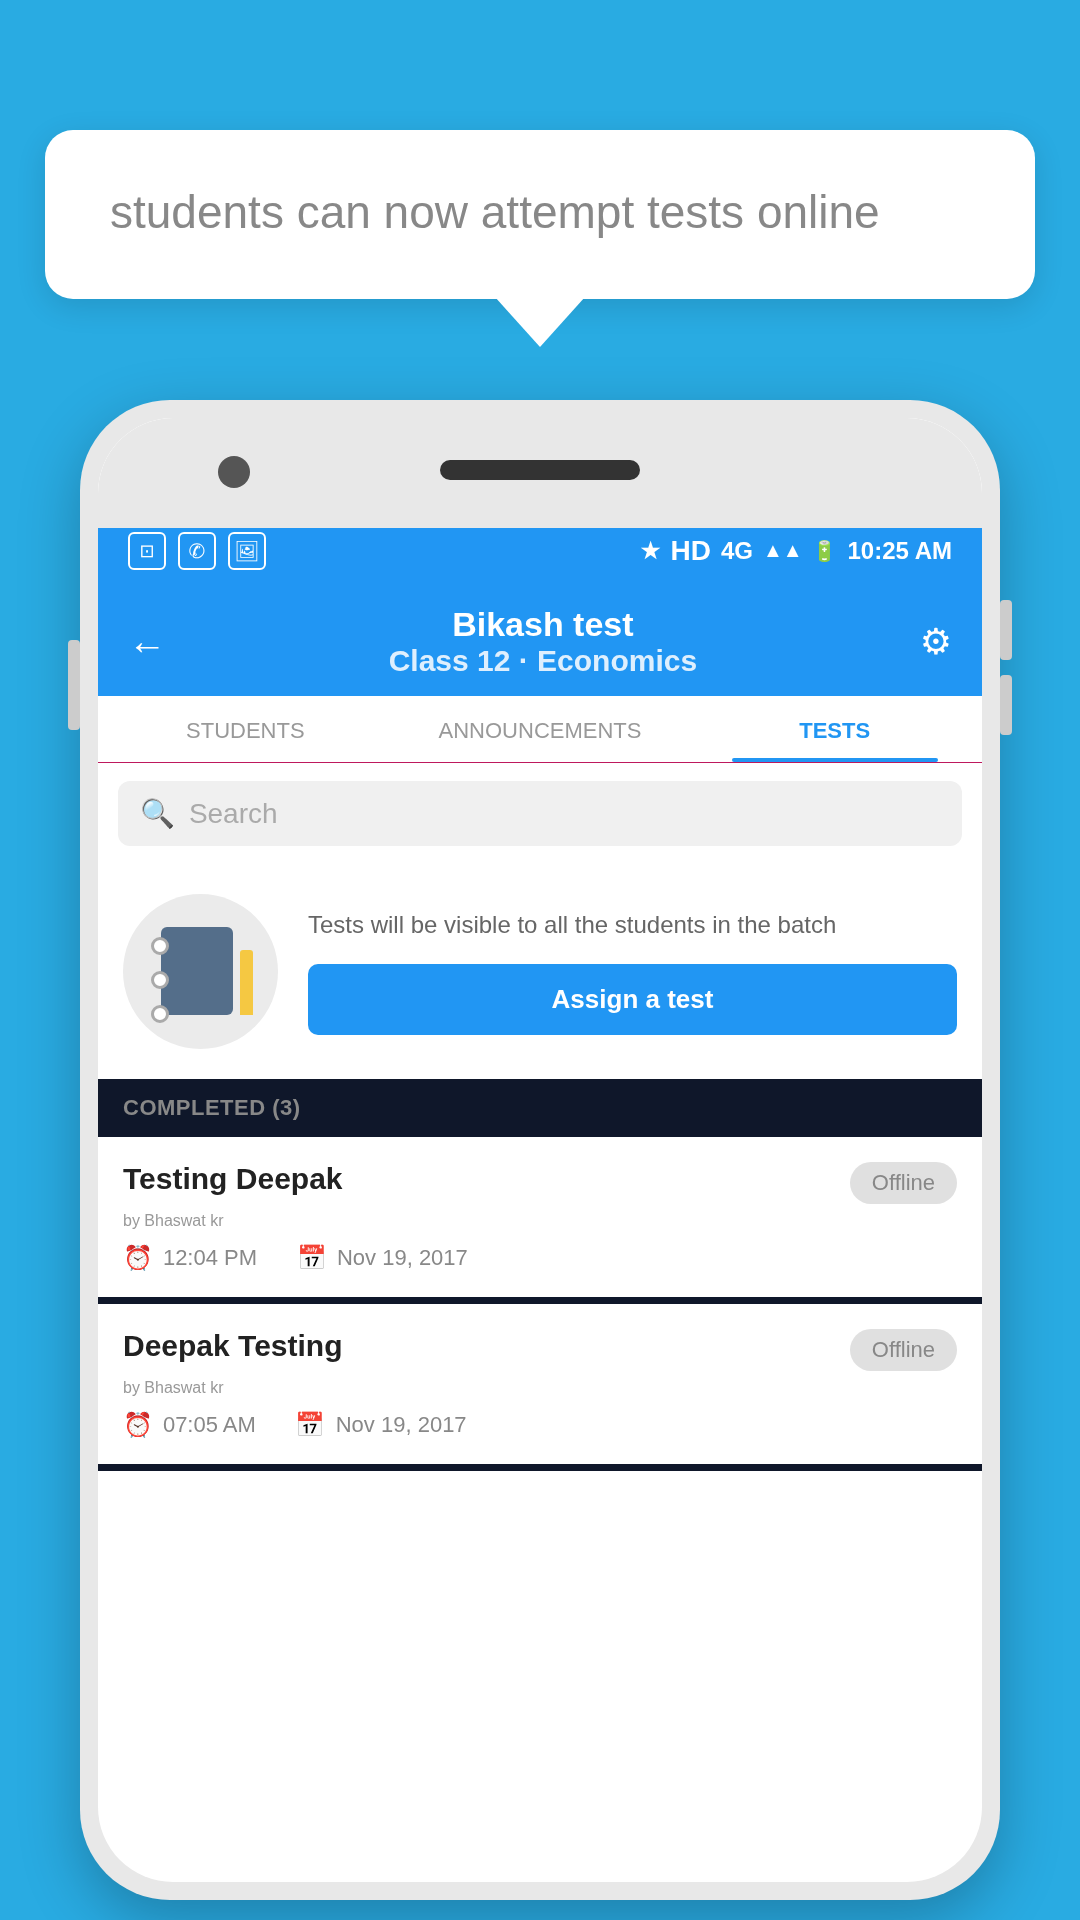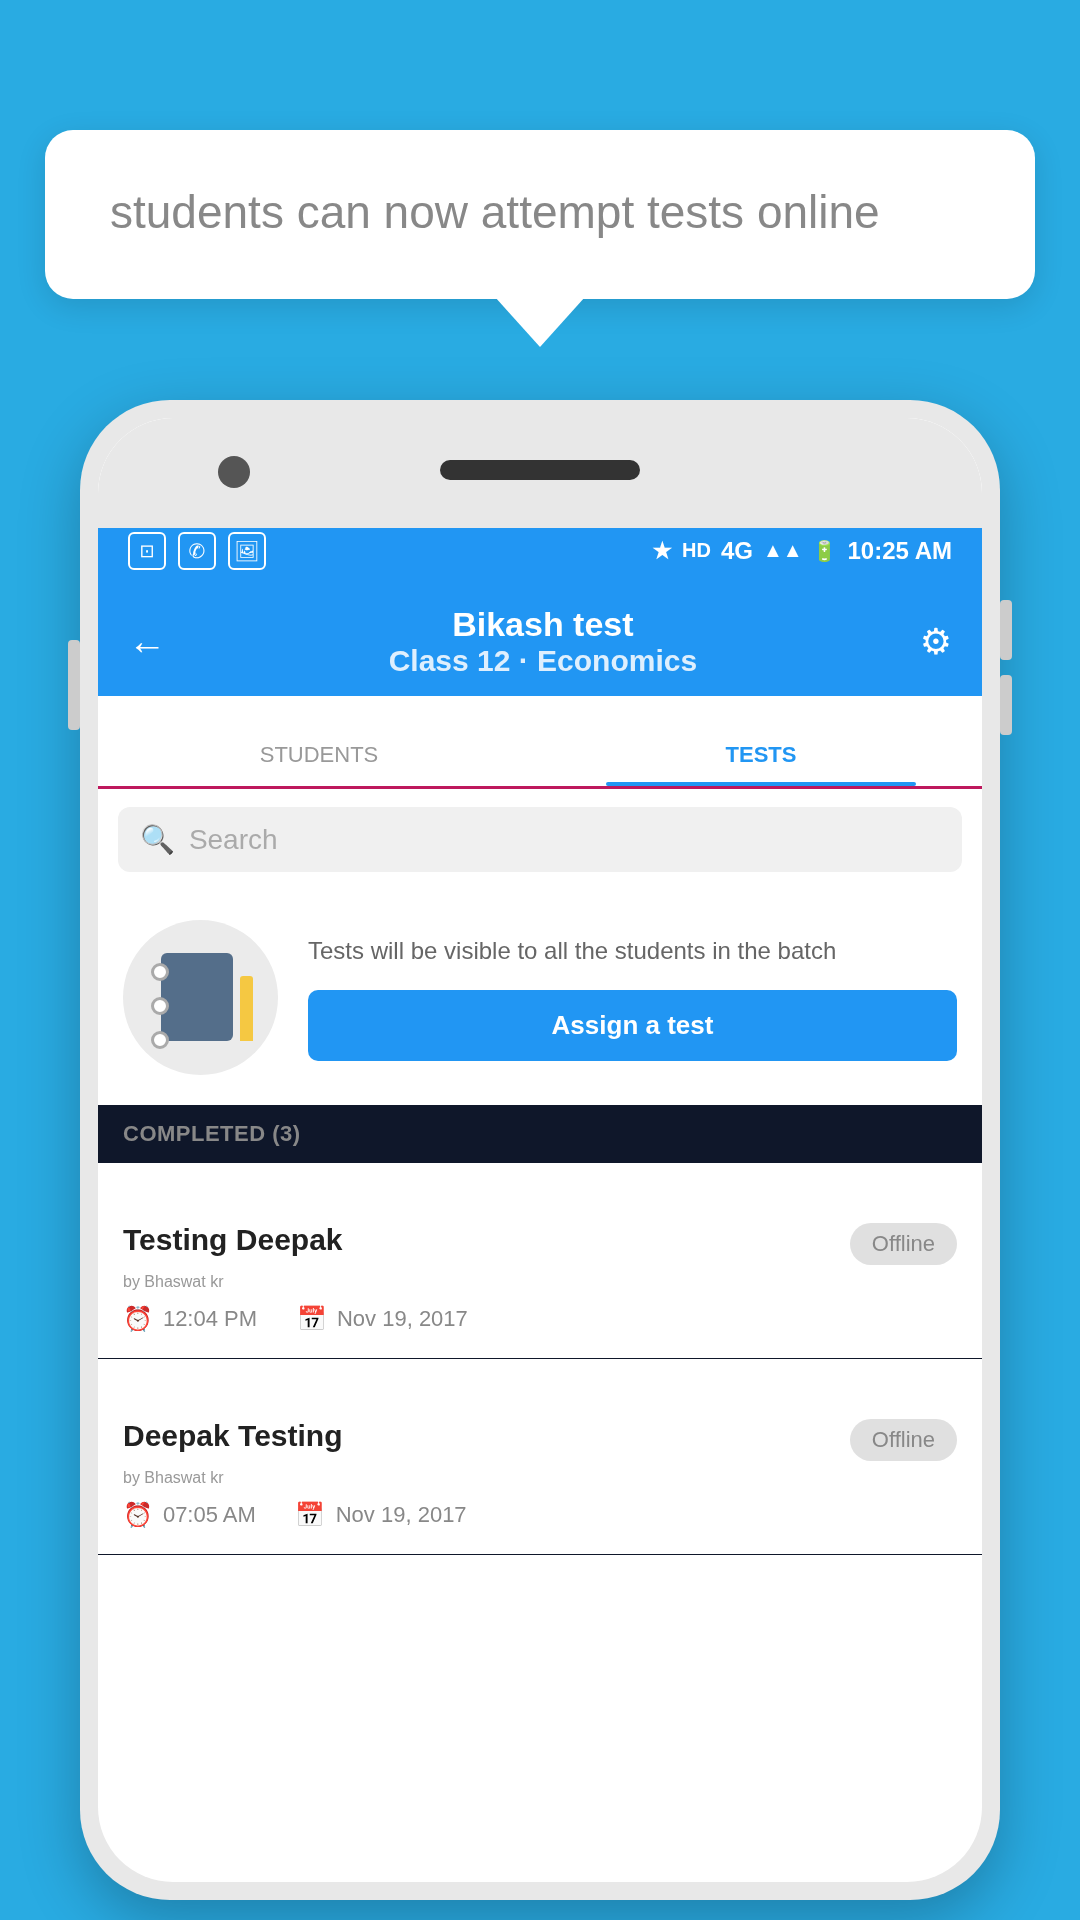--- a/index.html
+++ b/index.html
@@ -201,22 +201,21 @@
     .settings-icon {
       color: white;
       font-size: 36px;
       cursor: pointer;
     }
 
     
     .tab-bar {
       display: flex;
       background: white;
-      border-bottom: 3px solid #be185d;
-      margin-top: 24px;
+      border-bottom: 1px solid #be185d;
     }
 
     .tab-item {
       flex: 1;
       text-align: center;
       padding: 22px 0 18px;
       font-size: 22px;
       font-weight: 500;
       color: #999;
       cursor: pointer;
@@ -324,22 +323,21 @@
       font-size: 22px;
       color: #888;
       font-weight: 600;
       letter-spacing: 0.5px;
     }
 
     
     .test-item {
       background: white;
       padding: 25px 25px;
-      border-bottom: 1px solid #0f172a;
-      margin-top: 35px;
+      border-bottom: 7px solid #0f172a;
     }
 
     .test-item-header {
       display: flex;
       justify-content: space-between;
       align-items: flex-start;
       margin-bottom: 8px;
     }
 
     .test-name {
@@ -441,39 +439,40 @@
           </div>
           <div class="status-icon-box">
             <span style="font-size:20px;">✆</span>
           </div>
           <div class="status-icon-box">
             <span style="font-size:20px;">🖼</span>
           </div>
         </div>
         <div class="status-icons-right">
           <span>★</span>
-          <span style="font-size:20px;">HD</span>
+          <span style="font-size:28px;">HD</span>
           <span style="font-size:24px;">4G</span>
           <span style="font-size:20px;">▲▲</span>
           <span style="font-size:20px;">🔋</span>
           <span class="time-text">10:25 AM</span>
         </div>
       </div>
 
       <div class="app-bar">
         <div class="back-arrow">←</div>
         <div class="app-bar-center">
           <div class="app-bar-title">Bikash test</div>
           <div class="app-bar-subtitle">Class 12 · Economics</div>
         </div>
         <div class="settings-icon">⚙</div>
       </div>
 
       <div class="tab-bar">
         <div class="tab-item">STUDENTS</div>
+        <div class="tab-item">ANNOUNCEMENTS</div>
         <div class="tab-item active">TESTS</div>
       </div>
 
       <div class="search-bar-container">
         <div class="search-bar">
           <span class="search-icon">🔍</span>
           <span class="search-placeholder">Search</span>
         </div>
       </div>
 

